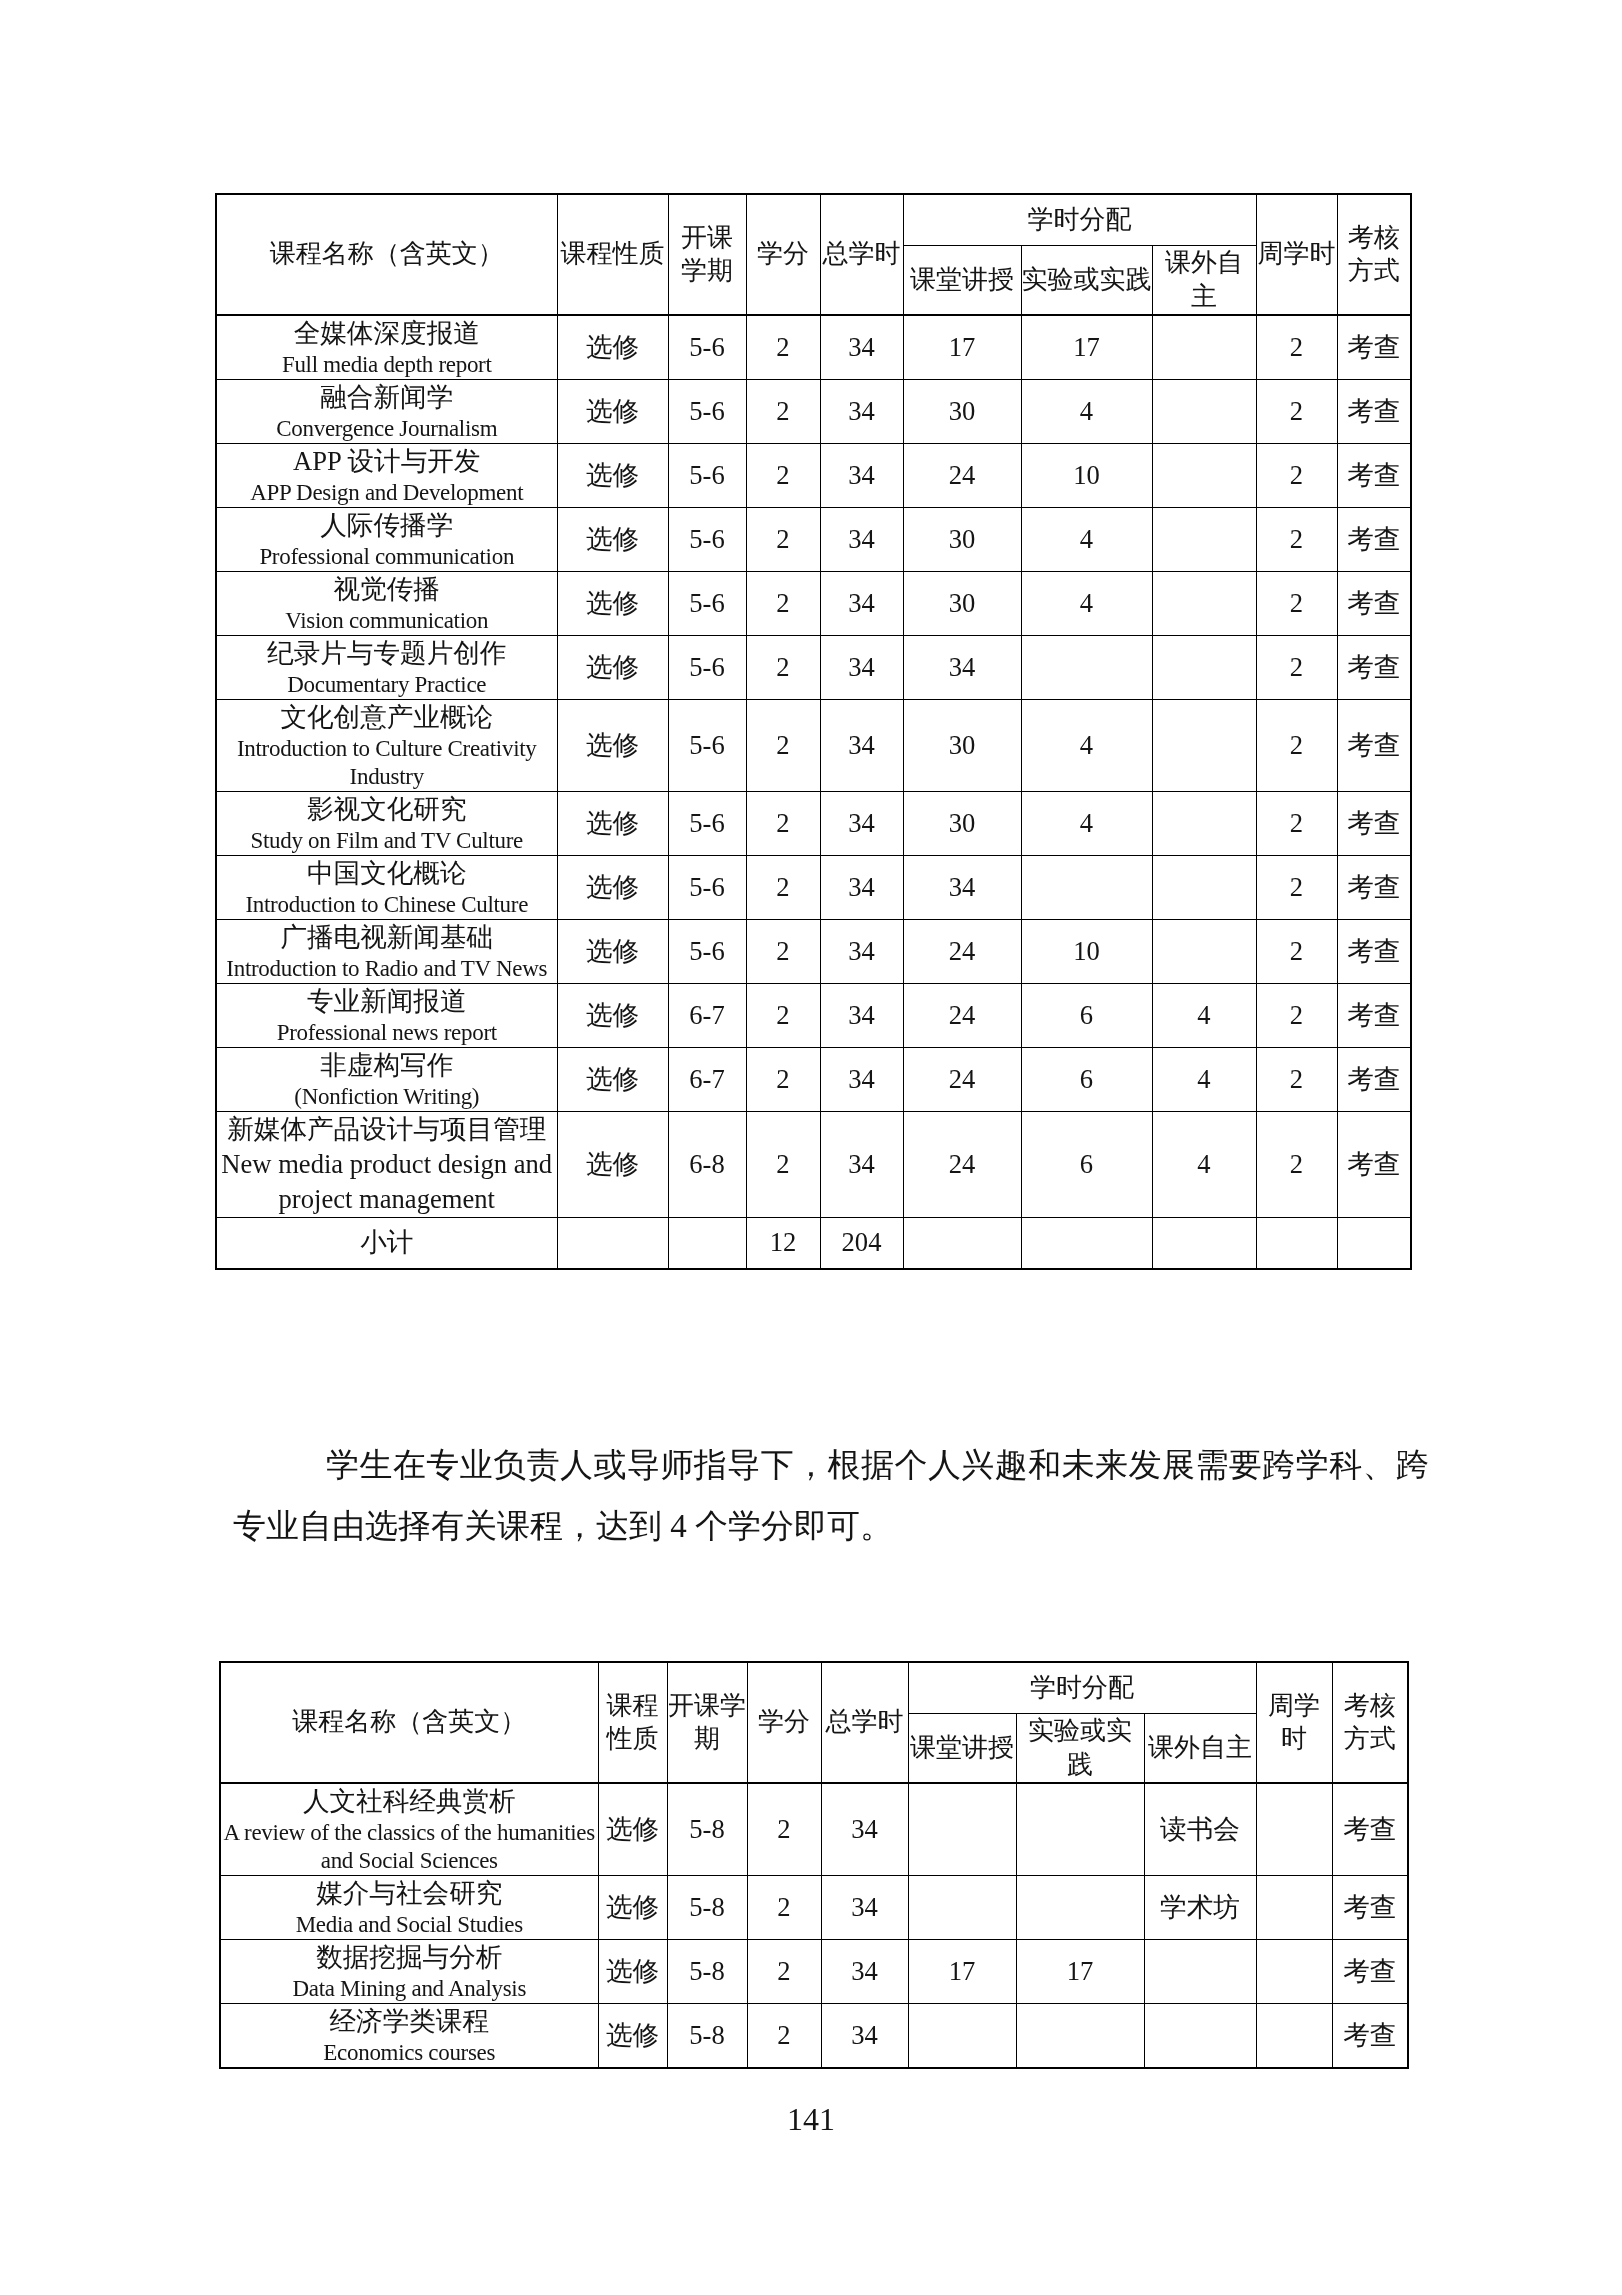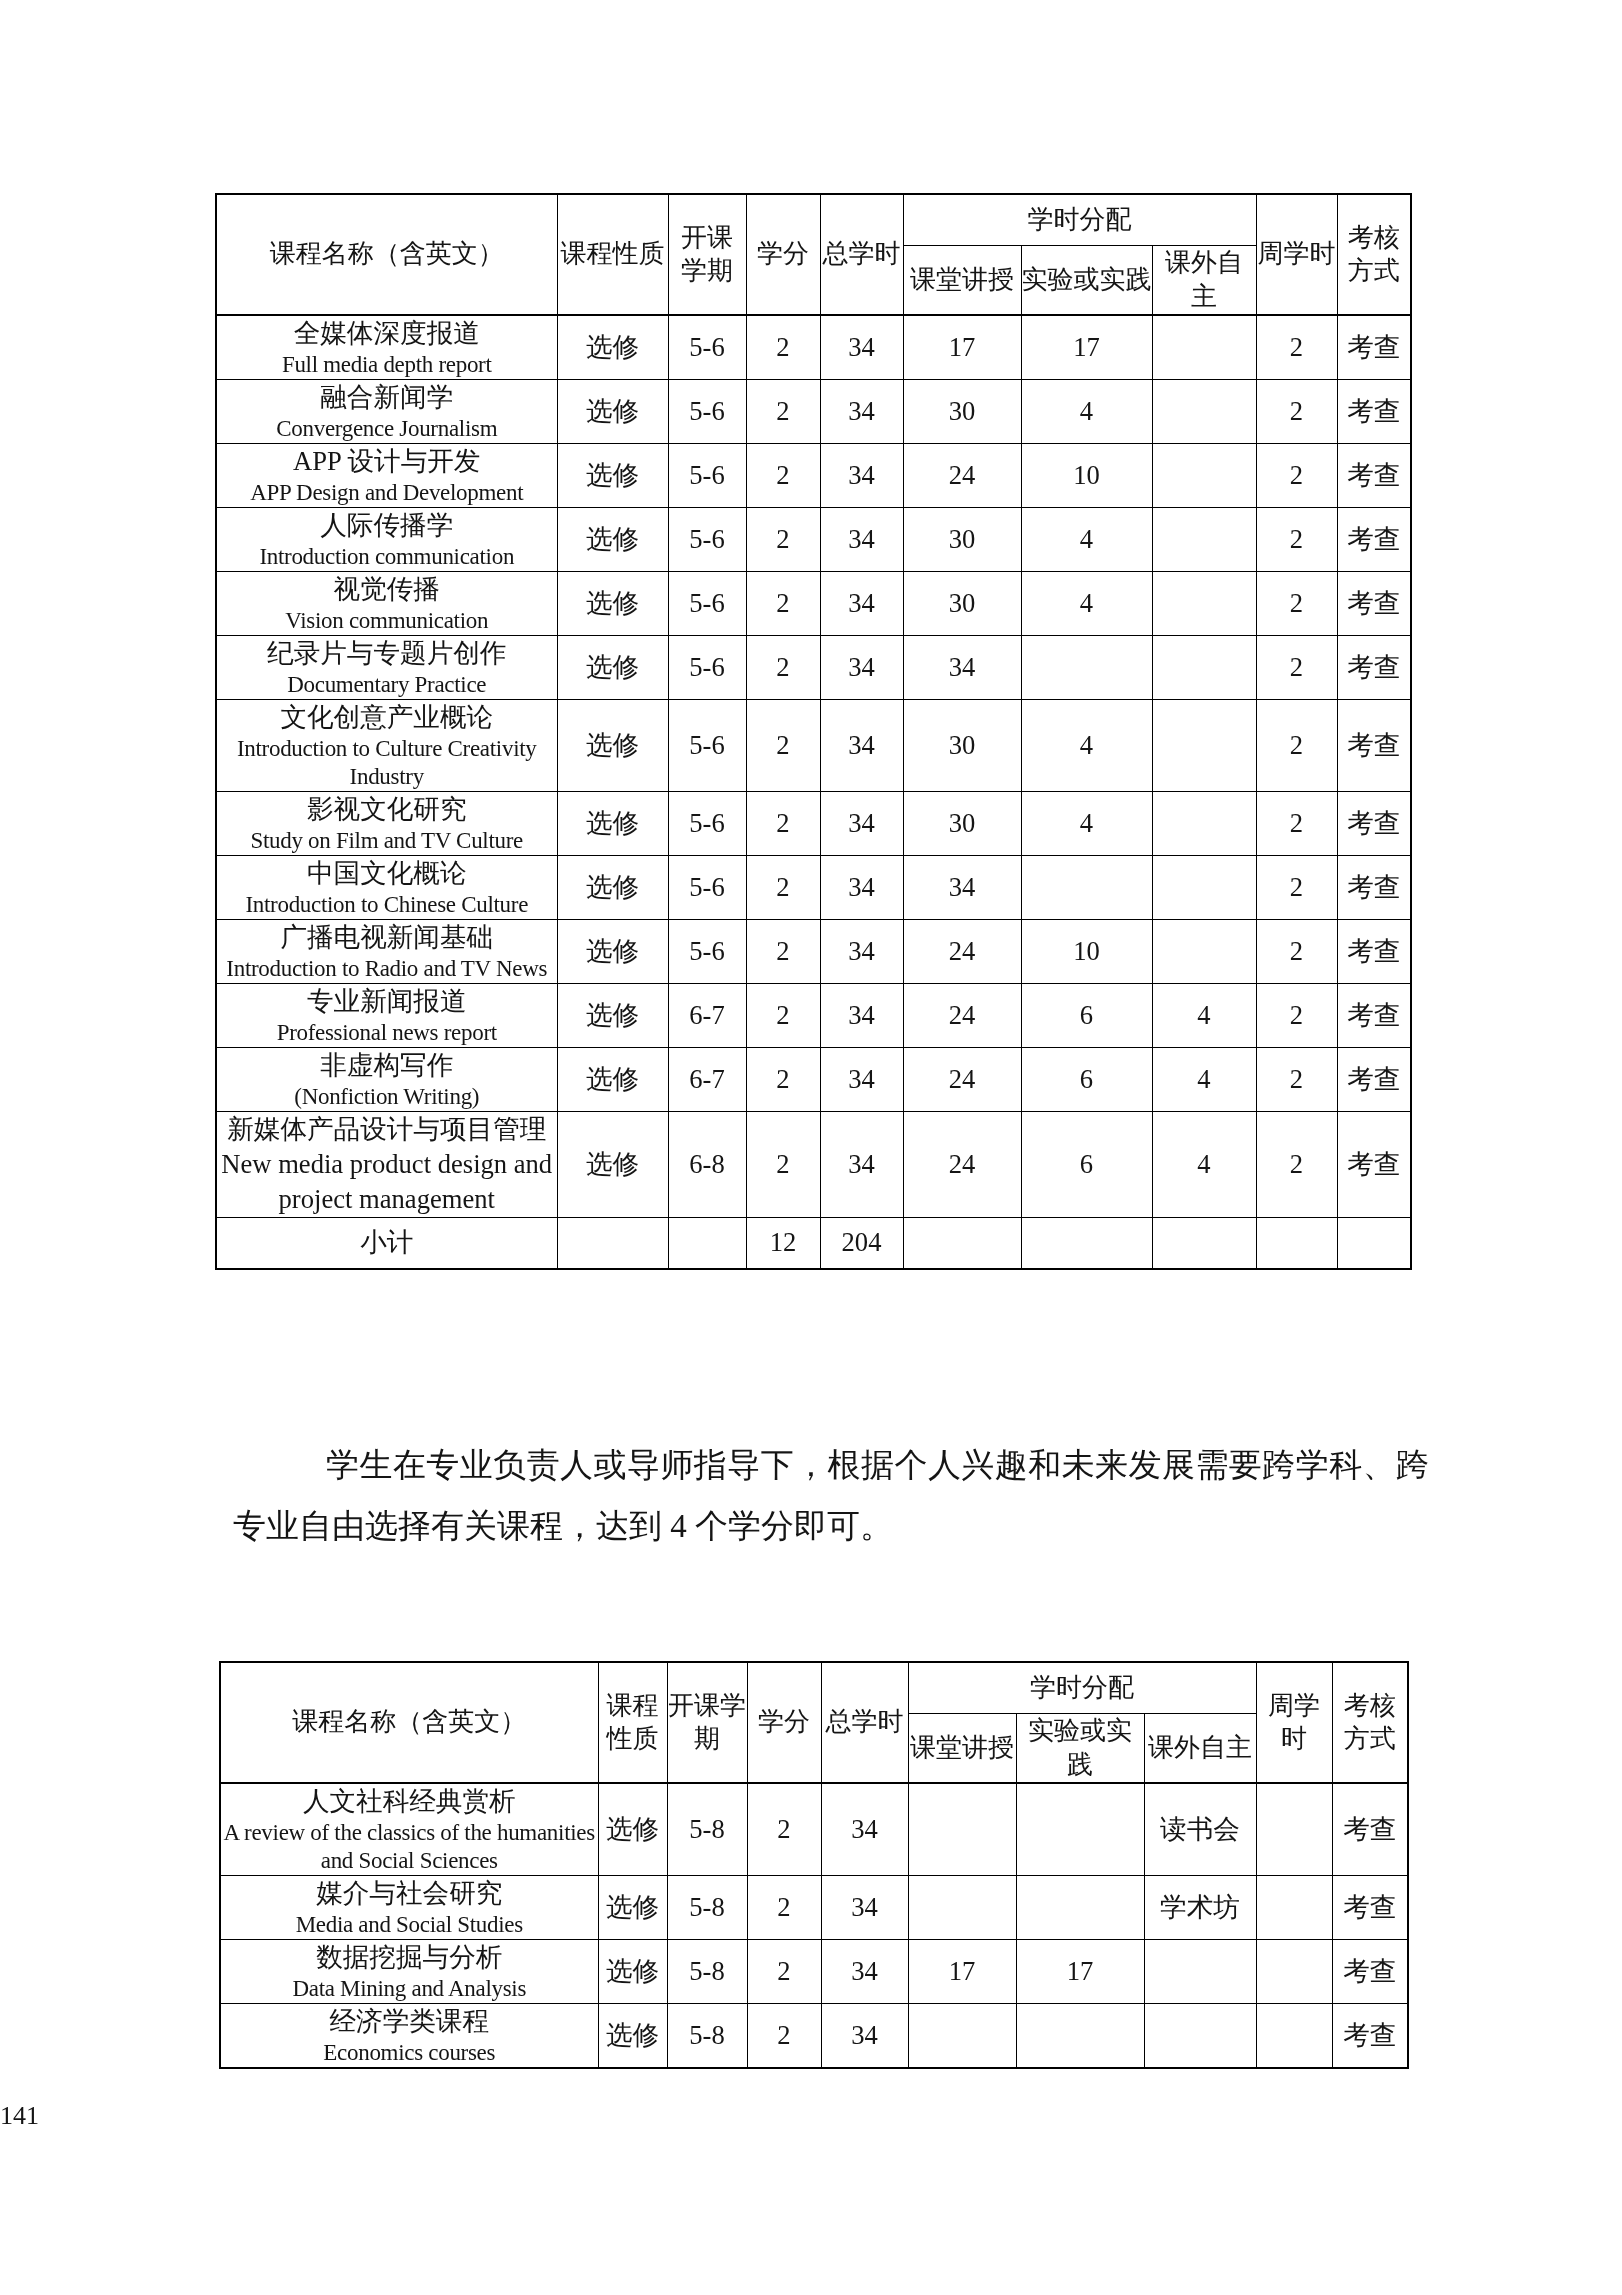--- a/index.html
+++ b/index.html
@@ -36,22 +36,22 @@
   #table2 col:nth-child(5){width:87px}#table2 col:nth-child(6){width:108px}
   #table2 col:nth-child(7){width:128px}#table2 col:nth-child(8){width:112px}
   #table2 col:nth-child(9){width:76px}#table2 col:nth-child(10){width:76px}
 
   .section-heading{position:absolute;left:237px;top:1373px;width:1169px;
       font-family:"Liberation Sans","DejaVu Sans",sans-serif;font-weight:bold;
       font-size:34px;color:#111;}
   .body-text{position:absolute;left:233px;top:1435px;width:1196px;
       font-size:33px;line-height:61px;}
   .body-text p{margin:0;text-indent:93px;text-align:justify;}
-  .page-number{position:absolute;left:0;top:2101px;width:100%;
-      font-size:26px;}
+  .page-number{position:absolute;left:0;top:2101px;width:100%;text-align:center;
+      font-size:32px;}
 </style>
 </head>
 <body>
 
 <div class="page">
 
   <table class="ctable" id="table1">
     <colgroup>
         <col>
         <col>
@@ -123,21 +123,21 @@
           <td>34</td>
           <td>24</td>
           <td>10</td>
           <td></td>
           <td>2</td>
           <td>考查</td>
         </tr>
         <tr>
           <td class="name-cell">
             <div class="zh">人际传播学</div>
-            <div class="en">Introduction communication</div>
+            <div class="en">Professional communication</div>
           </td>
           <td>选修</td>
           <td>5-6</td>
           <td>2</td>
           <td>34</td>
           <td>30</td>
           <td>4</td>
           <td></td>
           <td>2</td>
           <td>考查</td>

